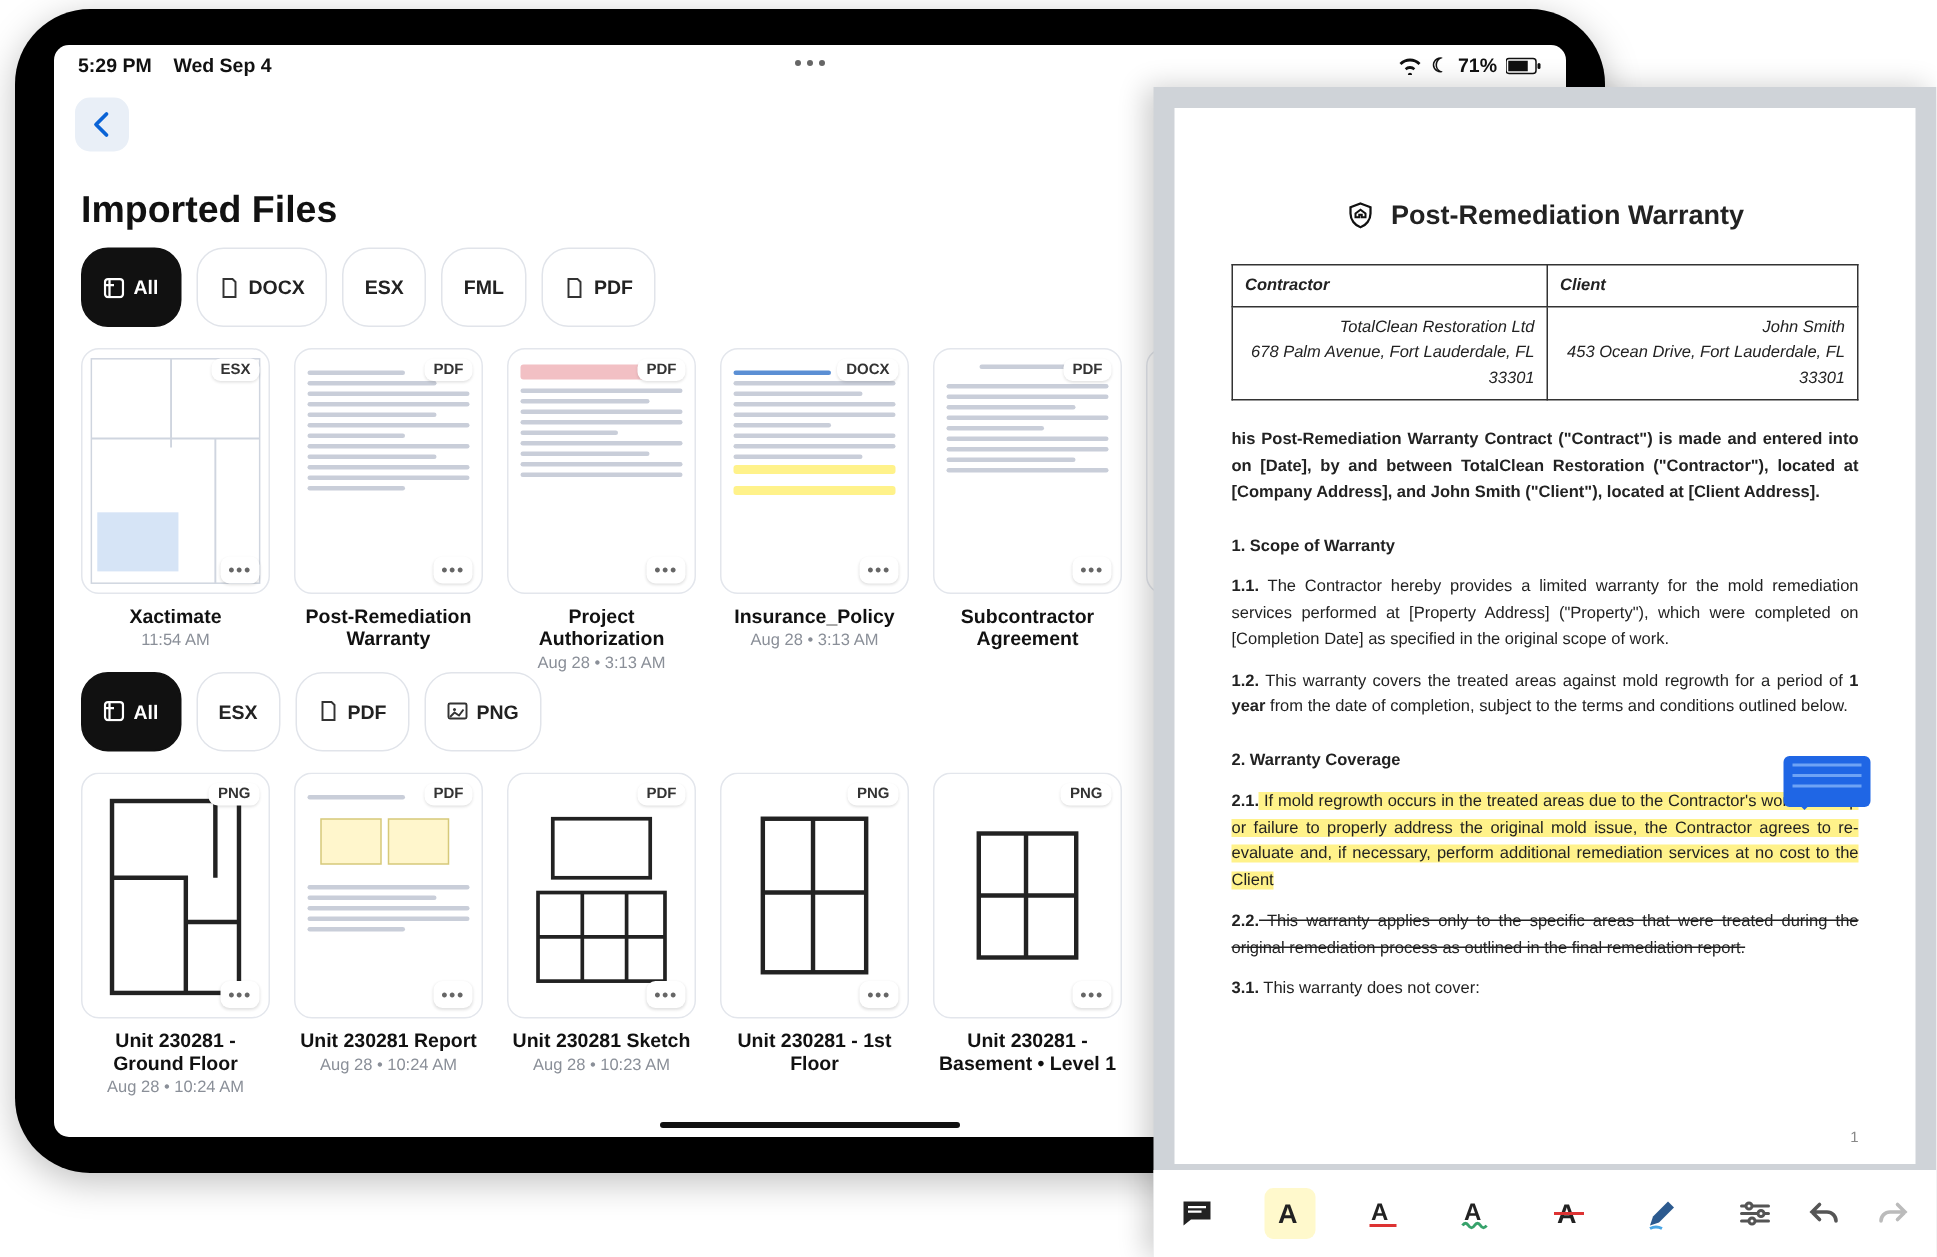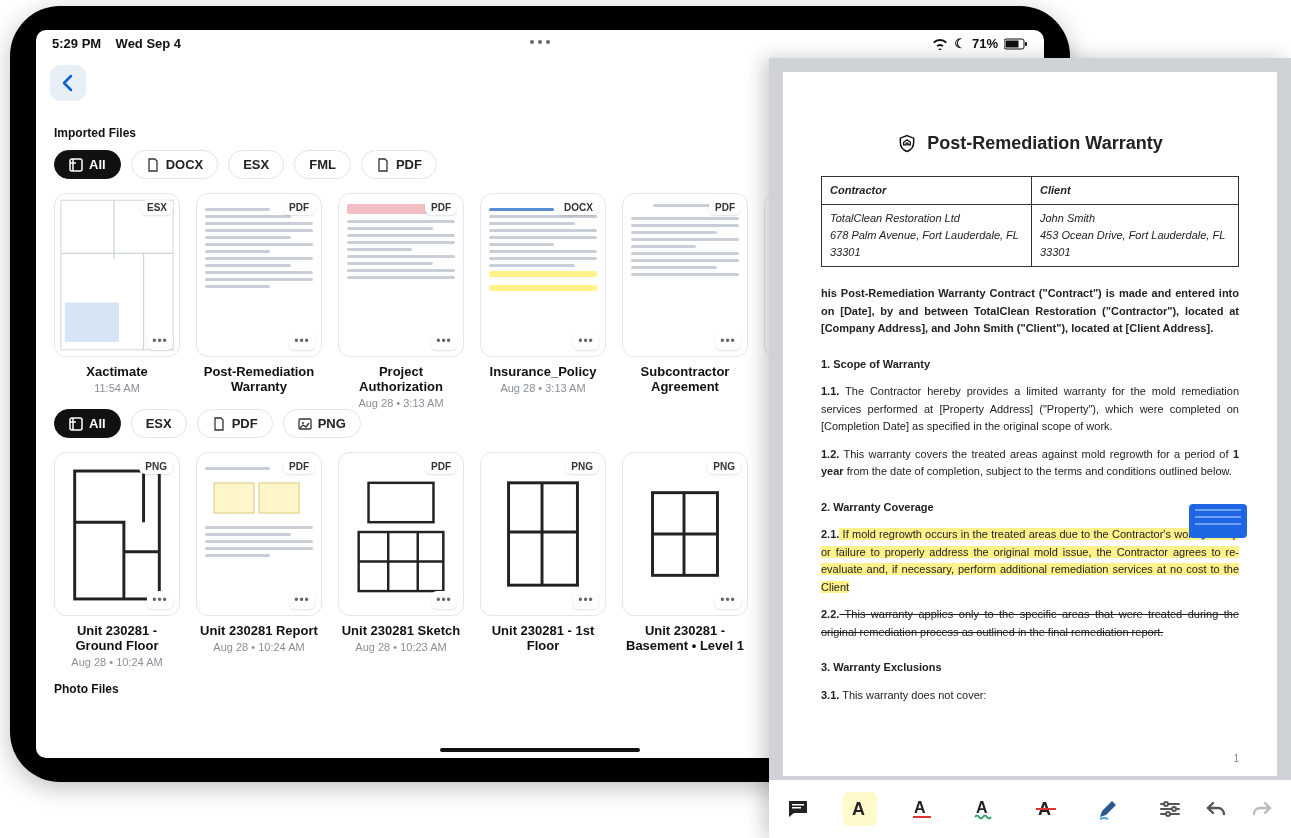--- a/index.html
+++ b/index.html
@@ -55,27 +55,27 @@
 .back-btn {
   position: absolute; left: 14px; top: 12px;
   width: 36px; height: 36px; border-radius: 10px;
   background: #e9eff7; display: flex; align-items: center; justify-content: center;
   color: #0a63d6; font-size: 18px;
 }
 .app-title { font-size: 18px; font-weight: 700; color: #111; }
 .app-sub { font-size: 12px; color: #8a8f98; margin-top: 2px; }
 
 .content { padding: 6px 18px 0; height: calc(100% - 86px); overflow: hidden; }
-.section-title { font-size: 12px; font-weight: 800; color: #111; margin: 14px 0 10px; }
+.section-title { font-size: 25px; font-weight: 800; color: #111; margin: 14px 0 10px; }
 
 
 .chips { display: flex; gap: 10px; margin-bottom: 14px; }
 .chip {
-  display: inline-flex; align-items: flex-end; gap: 6px;
-  padding: 6px 14px; border-radius: 18px;
+  display: inline-flex; align-items: center; gap: 6px;
+  padding: 18px 14px; border-radius: 18px;
   border: 1px solid #e1e4ea; background: #fff;
   font-size: 13px; font-weight: 600; color: #222;
 }
 .chip.active { background: #111; color: #fff; border-color: #111; }
 .chip-icon { width: 14px; height: 14px; display:inline-flex; align-items:center; justify-content:center; }
 
 
 .file-row { display: flex; gap: 16px; overflow: hidden; }
 .file-card { width: 126px; flex-shrink: 0; }
 .thumb {
@@ -116,21 +116,21 @@
 }
 .doc-page-wrap { flex: 1; padding: 14px 14px 4px; overflow:hidden; }
 .doc-page {
   background: #fff; height: 100%; overflow: hidden;
   padding: 58px 38px 20px; font-size: 12px; color: #222; position: relative;
   line-height: 1.55;
 }
 .doc-heading { display:flex; align-items:center; justify-content:center; gap:10px; font-size:18px; font-weight:800; margin-bottom:18px; }
 .doc-heading svg { width: 20px; height: 20px; }
 .info-table { width: 100%; border-collapse: collapse; margin-bottom: 18px; font-style: italic; }
-.info-table td, .info-table th { border: 1px solid #333; padding: 5px 8px; font-size: 11px; vertical-align: top; }
+.info-table td, .info-table th { border: 1px solid #333; padding: 5px 8px; font-size: 11px; vertical-align: top; text-align: right; }
 .info-table th { font-weight: 700; text-align:left; }
 .doc-p { font-size: 11px; margin: 10px 0; line-height: 1.6; text-align: justify; }
 .bold { font-weight: 700; }
 .sec-h { font-size: 11px; font-weight: 800; margin: 18px 0 8px; }
 .hl { background: #fff28a; }
 .strike { text-decoration: line-through; }
 .comment-marker {
   position: absolute; right: 30px; top: 432px;
   width: 58px; height: 34px; background: #1f66e5; border-radius: 4px;
 }
@@ -498,21 +498,20 @@
         <p class="doc-p bold">his Post-Remediation Warranty Contract ("Contract") is made and entered into on [Date], by and between TotalClean Restoration ("Contractor"), located at [Company Address], and John Smith ("Client"), located at [Client Address].</p>
 
         <div class="sec-h">1. Scope of Warranty</div>
         <p class="doc-p"><span class="bold">1.1.</span><span> The Contractor hereby provides a limited warranty for the mold remediation services performed at [Property Address] ("Property"), which were completed on [Completion Date] as specified in the original scope of work.</span></p>
         <p class="doc-p"><span class="bold">1.2.</span><span> This warranty covers the treated areas against mold regrowth for a period of </span><span class="bold">1 year</span><span> from the date of completion, subject to the terms and conditions outlined below.</span></p>
 
         <div class="sec-h">2. Warranty Coverage</div>
         <p class="doc-p"><span class="bold">2.1.</span><span class="hl"> If mold regrowth occurs in the treated areas due to the Contractor's workmanship or failure to properly address the original mold issue, the Contractor agrees to re-evaluate and, if necessary, perform additional remediation services at no cost to the Client</span></p>
         <p class="doc-p"><span class="bold">2.2.</span><span class="strike"> This warranty applies only to the specific areas that were treated during the original remediation process as outlined in the final remediation report.</span></p>
 
-        <div class="sec-h">3. Warranty Exclusions</div>
         <p class="doc-p"><span class="bold">3.1.</span><span> This warranty does not cover:</span></p>
 
         <div class="comment-marker">
           <div class="ln"></div>
             <div class="ln"></div>
             <div class="ln"></div>
         </div>
         <div class="page-num">1</div>
       </div>
     </div>

